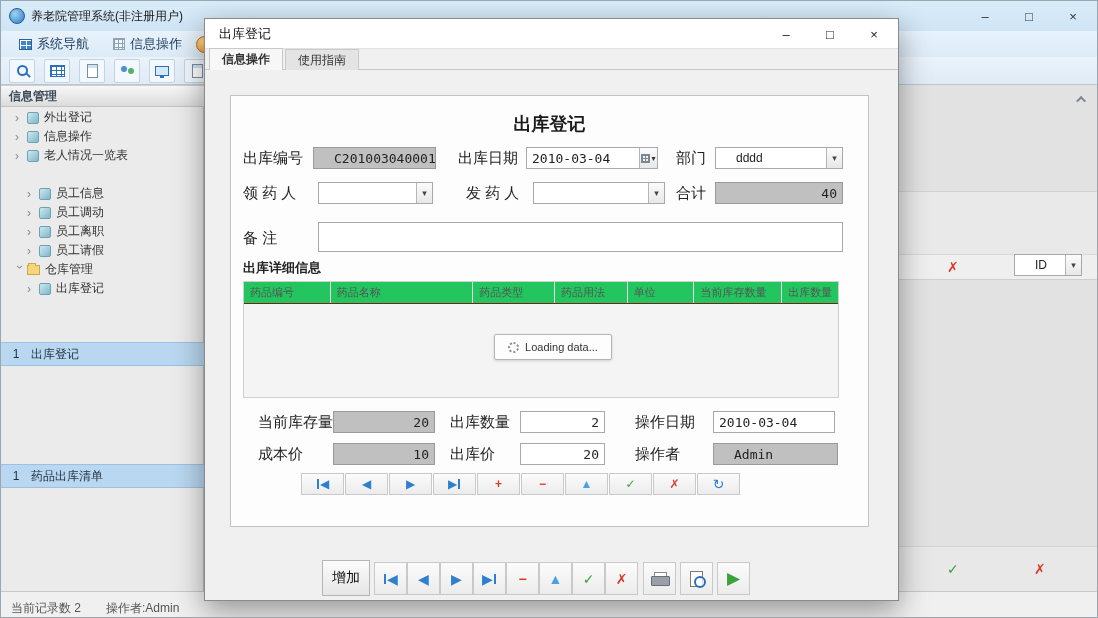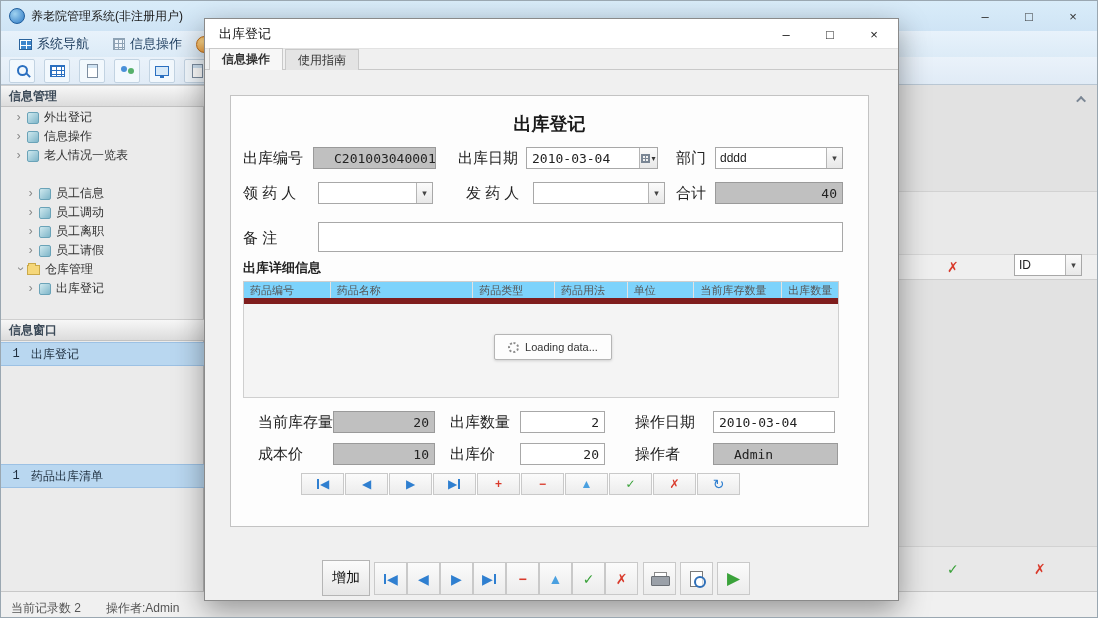--- a/index.html
+++ b/index.html
@@ -28,40 +28,40 @@
   .i-table { width:15px; height:12px; border:1px solid #2a6fc0; background:#fff linear-gradient(#bcd7ef 3px,transparent 3px); background-size:100% 100%;
              background-image:linear-gradient(#2a6fc0 1px,transparent 1px),linear-gradient(90deg,#2a6fc0 1px,transparent 1px); background-size:5px 4px; }
   .i-doc { width:11px; height:14px; background:#fff; border:1px solid #7d8da0; box-shadow:inset 0 3px 0 #cfe2f2; }
   .i-users { width:15px; height:12px; position:relative; }
   .i-users::before { content:""; position:absolute; left:1px; top:1px; width:6px; height:6px; border-radius:50%; background:#4a90d9; }
   .i-users::after { content:""; position:absolute; right:1px; top:3px; width:6px; height:6px; border-radius:50%; background:#56b06b; }
   .i-monitor { width:14px; height:10px; border:1px solid #2a6fc0; background:#d7e9f8; position:relative; }
   .i-monitor::after { content:""; position:absolute; left:4px; bottom:-3px; width:4px; height:3px; background:#2a6fc0; }
 
   
-  .sidebar { position:absolute; left:0; top:84px; width:203px; height:506px; background:#ebebeb; border-right:1px solid #bdbdbd;font-family:Liberation Mono, monospace; }
+  .sidebar { position:absolute; left:0; top:84px; width:203px; height:506px; background:#ebebeb; border-right:1px solid #bdbdbd; }
   .side-header { position:absolute; left:0; width:203px; height:22px; background:linear-gradient(#f7f7f7,#dcdcdc); border-top:1px solid #cfcfcf; border-bottom:1px solid #c2c2c2; display:flex; align-items:center; padding-left:8px; font-weight:bold; color:#3c4a58; font-size:12px; }
   .tree-item { position:absolute; left:0; width:203px; height:19px; display:flex; align-items:center; padding-left:14px; color:#333; font-size:12px; }
   .tree-item.indent { padding-left:26px; }
   .tw { color:#8a8a8a; font-size:12px; width:10px; display:inline-block; }
   .tw.open { transform:rotate(90deg); }
   .ic-leaf { width:12px; height:12px; margin:0 5px 0 2px; border-radius:2px; background:linear-gradient(135deg,#cfe9ef,#7fb6c9); border:1px solid #6aa3b8; flex:none; }
   .ic-folder { width:13px; height:10px; margin:0 5px 0 2px; background:#f5d77a; border:1px solid #caa94a; position:relative; flex:none; }
   .ic-folder::before { content:""; position:absolute; left:0; top:-3px; width:6px; height:2px; background:#f5d77a; border:1px solid #caa94a; border-bottom:none; }
   .win-item { position:absolute; left:0; width:203px; height:24px; display:flex; align-items:center; font-size:12px; color:#1f2f3f; }
   .win-item .num { width:30px; text-align:center; }
   .win-item.sel { background:#b9d7f0; border-top:1px solid #9cc1e4; border-bottom:1px solid #9cc1e4; }
 
   
   .bg-band1 { position:absolute; left:203px; top:190px; right:0; height:63px; background:#e9e9e9; border-top:1px solid #d2d2d2; }
   .bg-row { position:absolute; left:203px; top:253px; right:0; height:26px; background:#efefef; border-top:1px solid #d8d8d8; border-bottom:1px solid #cfcfcf; }
   .bg-band2 { position:absolute; left:203px; top:545px; right:0; height:45px; background:#e8e8e8; border-top:1px solid #d2d2d2; }
   .glyph-x { color:#d93a2b; font-size:14px; position:absolute; }
   .glyph-check { color:#3aa23a; font-size:14px; position:absolute; }
-  .combo { display:flex; align-items:center; background:#fff; border:1px solid #a8a8a8; height:22px; }
+  .combo { display:flex; align-items:center; background:#fff; border:1px solid #a8a8a8; height:22px;padding-left:16px; }
   .combo .cv { flex:1; padding:0 4px; font-size:12px; overflow:hidden; white-space:nowrap; }
   .combo .cb { width:16px; height:100%; background:linear-gradient(#fbfbfb,#e8e8e8); border-left:1px solid #b5b5b5; display:flex; align-items:center; justify-content:center; color:#444; font-size:9px; }
   .id-combo { position:absolute; left:1013px; top:253px; width:68px; }
   .collapse-btn { position:absolute; left:1070px; top:90px; width:22px; height:16px; display:flex; align-items:center; justify-content:center; }
   .chev-up { width:7px; height:7px; border-left:2px solid #7a8694; border-top:2px solid #7a8694; transform:rotate(45deg) translateY(2px); }
 
   
   .statusbar { position:absolute; left:0; top:590px; width:1098px; height:28px; background:#f0f0f0; border-top:1px solid #c8c8c8; color:#555; font-size:12px; }
   .statusbar span { position:absolute; top:8px; }
 
@@ -82,21 +82,21 @@
   .field.ro { background:#c0c0c0;padding-left:20px; }
   .field.wh { background:#fff; border:1px solid #a8a8a8; }
   .field.num { justify-content:flex-end; }
   .datefield { position:absolute; height:22px; background:#fff; border:1px solid #a8a8a8; display:flex; align-items:center; }
   .datefield .dv { flex:1; padding:0 5px; font-size:13px; }
   .datefield .db { width:18px; height:100%; border-left:1px solid #b5b5b5; background:linear-gradient(#fbfbfb,#e8e8e8); display:flex; align-items:center; justify-content:center; gap:1px; }
   .cal-grid { width:9px; height:9px; background-image:linear-gradient(#7a8694 1px,transparent 1px),linear-gradient(90deg,#7a8694 1px,transparent 1px); background-size:3px 3px; border:1px solid #7a8694; }
   .df-arrow { font-size:8px; color:#333; }
   .detail-title { position:absolute; left:12px; top:163px; font-size:13px; font-weight:bold; color:#222; }
   .grid { position:absolute; left:12px; top:185px; width:596px; height:117px; border:1px solid #cfcfcf; background:#f4f4f4; }
-  .grid-header { display:flex; height:22px; background:#7dd3fc; border-bottom:6px solid #7f1d1d; }
+  .grid-header { display:flex; height:22px; background:#22c55e; border-bottom:1px solid #7f1d1d; }
   .gh-cell { font-size:11px; color:#555; display:flex; align-items:center; padding-left:6px; border-right:1px solid #e2e2e2; overflow:hidden; white-space:nowrap; }
   .loading-box { position:absolute; left:250px; top:52px; width:118px; height:26px; background:#fdfdfd; border:1px solid #b5b5b5; border-radius:2px; display:flex; align-items:center; justify-content:center; gap:6px; box-shadow:0 1px 3px rgba(0,0,0,.15); }
   .spinner { width:11px; height:11px; border:2px dotted #8a8a8a; border-radius:50%; flex:none; }
   .loading-text { font-size:11px; color:#333; }
   .nav-btn { position:absolute; width:43px; height:22px; border:1px solid #c9c9c9; background:linear-gradient(#fbfbfb,#ececec); display:flex; align-items:center; justify-content:center; font-size:12px; }
   .nav-bar { width:2px; height:10px; background:currentColor; display:inline-block; margin:0 1px; }
   .c-blue { color:#2f7fd0; } .c-red { color:#d93a2b; } .c-green { color:#3aa23a; } .c-lblue { color:#4aa0e0; }
 
   .bottom-bar { position:absolute; left:0; top:541px; width:100%; height:38px; }
   .bb-btn { position:absolute; width:33px; height:33px; border:1px solid #c9c9c9; background:linear-gradient(#fbfbfb,#ececec); display:flex; align-items:center; justify-content:center; font-size:14px; }
@@ -212,21 +212,20 @@
       <span class="tw open">›</span>
       <span class="ic-folder"></span>
       <span>仓库管理</span>
     </div>
     <div class="tree-item indent" style="top:194px;">
       <span class="tw">›</span>
       <span class="ic-leaf"></span>
       <span>出库登记</span>
     </div>
 
-    <div class="side-header" style="top:234px;">信息窗口</div>
     <div class="win-item sel" style="top:257px;">
       <span class="num">1</span>
       <span>出库登记</span>
     </div>
 
     <div class="win-item sel" style="top:379px;">
       <span class="num">1</span>
       <span>药品出库清单</span>
     </div>
   </div>

